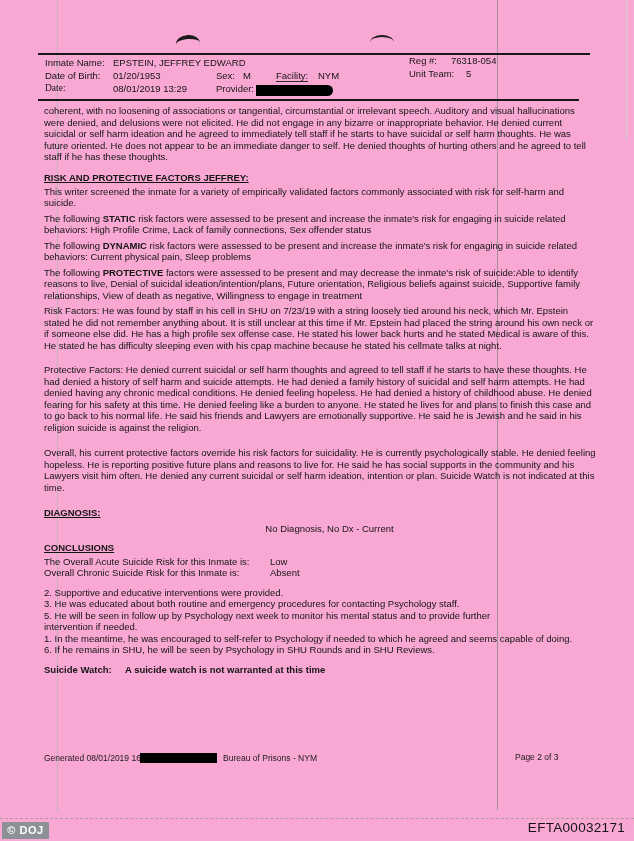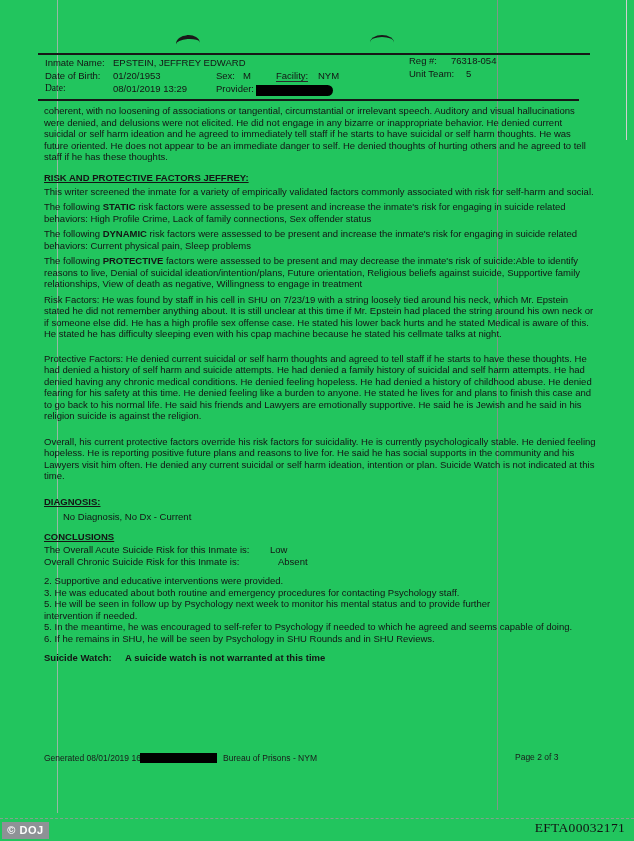--- a/index.html
+++ b/index.html
@@ -1,17 +1,17 @@
 <!DOCTYPE html>
 <html><head>
 <meta charset="utf-8">
 <style>
   html,body{margin:0;padding:0;background:#ffffff;}
   .page{
-    position:relative;width:634px;height:841px;background:#22c55e;
+    position:relative;width:634px;height:841px;background:#f9a8d4;
     font-family:"Liberation Sans", sans-serif;color:#161616;overflow:hidden;
   }
   
   .vline{position:absolute;top:0;width:1px;background:#b4b4b4;}
   .vline.left{left:57px;height:813px;opacity:.8;}
   .vline.right{left:497px;height:810px;background:#8f8f8f;opacity:.85;}
   .vline.edge{left:626px;height:140px;background:#cfcfcf;}
   .arc{position:absolute;width:24px;height:13px;border-top:4px solid #1a1a1a;border-radius:50%;}
   .arc.a-left{left:176px;top:35px;transform:rotate(-4deg);}
   .arc.a-right{left:370px;top:35px;border-top-width:2.5px;}
@@ -26,36 +26,36 @@
   
   .content{position:absolute;left:44px;top:105px;width:552px;font-size:9.5px;line-height:11.5px;color:#141414;}
   .content p{margin:0 0 2px 0;}
   .content .m9{margin-bottom:9.5px;}
   .content .m4{margin-bottom:4px;}
   .content .m8{margin-bottom:8px;}
   .content .m13{margin-bottom:13px;}
   .content .m14{margin-bottom:14px;}
   .h{font-weight:bold;text-decoration:underline;margin:0;}
   .kw{font-weight:bold;}
-  .indent{padding-left:19px;}
+  .indent{padding-left:19px;text-align:center;}
   .crow{display:flex;margin:0;}
   .clabel{width:226px;flex:none;}
   .rec-item{white-space:pre-line;margin:0;}
   .sw-line{font-weight:bold;margin-top:8px;}
   .sw-label{display:inline-block;min-width:81px;}
   
   .footer-text{position:absolute;font-size:8.5px;color:#1a1a1a;white-space:nowrap;}
   .f-generated{left:44px;top:753px;}
   .f-center{left:223px;top:753px;}
   .f-page{left:515px;top:752px;}
   
   .dotline{position:absolute;left:0;top:818px;width:634px;border-top:1px dashed #9a9a9a;opacity:.8;}
   .doj{position:absolute;left:2px;top:822px;width:47px;height:17px;background:#8e9296;color:#fdfdfd;
        font-weight:bold;font-size:11px;line-height:17px;text-align:center;letter-spacing:.5px;}
-  .bates{position:absolute;right:9px;top:820px;font-size:13.5px;color:#121212;letter-spacing:.3px;font-family:Liberation Serif, serif;}
+  .bates{position:absolute;right:9px;top:820px;font-size:13.5px;color:#121212;letter-spacing:.3px;}
 </style>
 </head>
 <body>
 
 <div class="page">
 
   <div class="vline left"></div>
   <div class="vline right"></div>
   <div class="vline edge"></div>
   <div class="arc a-left"></div>
@@ -80,50 +80,50 @@
 
   <span class="cell" style="left:45px;top:83px;font-family:Liberation Serif, serif;">Date:</span>
   <span class="cell" style="left:113px;top:83px;">08/01/2019 13:29</span>
   <span class="cell" style="left:216px;top:83px;">Provider:</span>
   <div class="redact provider"></div>
 
   <div class="content">
     <p class="m9">coherent, with no loosening of associations or tangential, circumstantial or irrelevant speech. Auditory and visual hallucinations were denied, and delusions were not elicited. He did not engage in any bizarre or inappropriate behavior.  He denied current suicidal or self harm ideation and he agreed to immediately tell staff if he starts to have suicidal or self harm thoughts.  He was future oriented. He does not appear to be an immediate danger to self. He denied thoughts of hurting others and he agreed to tell staff if he has these thoughts.</p>
 
     <p class="h">RISK AND PROTECTIVE FACTORS JEFFREY:</p>
-    <p class="m4">This writer screened the inmate for a variety of empirically validated factors commonly associated with risk for self-harm  and social.</p>
+    <p class="m4">This writer screened the inmate for a variety of empirically validated factors commonly associated with risk for self-harm  and suicide.</p>
 
     <p class="m4"><span>The following </span><span class="kw">STATIC</span><span> risk factors were assessed to be present and increase the inmate's risk for engaging in suicide related behaviors: High Profile Crime, Lack of family connections, Sex offender status</span></p>
 
     <p class="m4"><span>The following </span><span class="kw">DYNAMIC</span><span> risk factors were assessed to be present and increase the inmate's risk for engaging in suicide related behaviors: Current physical pain, Sleep problems</span></p>
 
     <p class="m4"><span>The following </span><span class="kw">PROTECTIVE</span><span> factors were assessed to be present and may decrease the inmate's risk of suicide:Able to identify reasons to live, Denial of suicidal ideation/intention/plans, Future orientation, Religious beliefs against suicide, Supportive family relationships, View of death as negative, Willingness to engage in treatment</span></p>
 
     <p class="m13">Risk Factors: He was found by staff in his cell in SHU on 7/23/19 with a string loosely tied around his neck, which Mr. Epstein stated he did not remember anything about. It is still unclear at this time if Mr. Epstein had placed the string around his own neck or if someone else did.  He has a high profile sex offense case.  He stated his lower back hurts and he stated Medical is aware of this.  He stated he has difficulty sleeping even with his cpap machine because he stated his cellmate talks at night.</p>
     <p class="m14">Protective Factors: He denied current suicidal or self harm thoughts and agreed to tell staff if he starts to have these thoughts. He had denied a history of self harm and suicide attempts. He had denied a family history of suicidal and self harm attempts. He had denied having any chronic medical conditions. He denied feeling hopeless. He had denied a history of childhood abuse. He denied fearing for his safety at this time. He denied feeling like a burden to anyone. He stated he lives for and plans to finish this case and to go back to his normal life.  He said his friends and Lawyers are emotionally supportive.  He said he is Jewish and he said in his religion suicide is against the religion.</p>
     <p class="m14">Overall, his current protective factors override his risk factors for suicidality. He is currently psychologically stable. He denied feeling hopeless.  He is reporting positive future plans and reasons to live for.  He said he has social supports in the community and his Lawyers visit him often.  He denied any current suicidal or self harm ideation, intention or plan. Suicide Watch is not indicated at this time.</p>
 
     <p class="h m4">DIAGNOSIS:</p>
     <p class="indent m8">No Diagnosis, No Dx - Current</p>
 
     <p class="h">CONCLUSIONS</p>
     <div class="crow">
       <span class="clabel">The Overall Acute Suicide Risk for this Inmate is:</span>
       <span>Low</span>
     </div>
-    <div class="crow m8" style="margin-bottom:8px;gap:8px;">
+    <div class="crow m8" style="margin-bottom:8px;">
       <span class="clabel">Overall Chronic Suicide Risk for this Inmate is:</span>
       <span>Absent</span>
     </div>
 
     <div class="rec-item">2. Supportive and educative interventions were provided.</div>
     <div class="rec-item">3. He was educated about both routine and emergency procedures for contacting Psychology staff.</div>
     <div class="rec-item">5. He will be seen in follow up by Psychology next week to monitor his mental status and to provide further
 intervention if needed.</div>
-    <div class="rec-item">5. In the meantime, he was encouraged to self-refer to Psychology if needed to which he agreed and seems capable of doing.</div>
+    <div class="rec-item">1. In the meantime, he was encouraged to self-refer to Psychology if needed to which he agreed and seems capable of doing.</div>
     <div class="rec-item">6. If he remains in SHU, he will be seen by Psychology in SHU Rounds and in SHU Reviews.</div>
 
     <div class="sw-line">
       <span class="sw-label">Suicide Watch:</span><span>A suicide watch is not warranted at this time</span>
     </div>
   </div>
 
   <span class="footer-text f-generated">Generated 08/01/2019 16:21 by</span>
   <div class="redact footer-r"></div>
   <span class="footer-text f-center">Bureau of Prisons - NYM</span>

